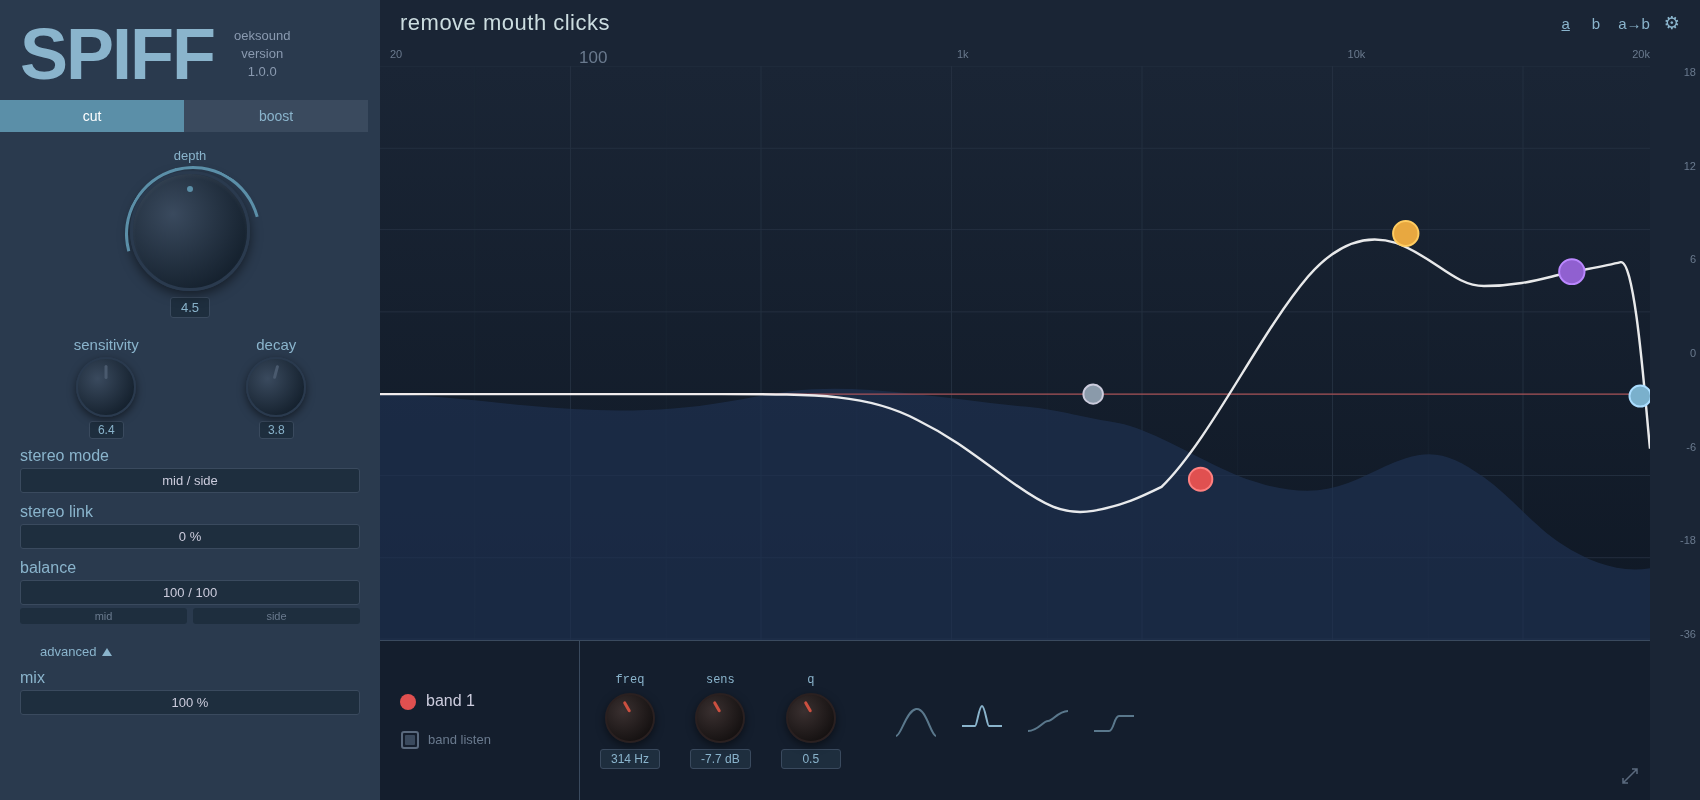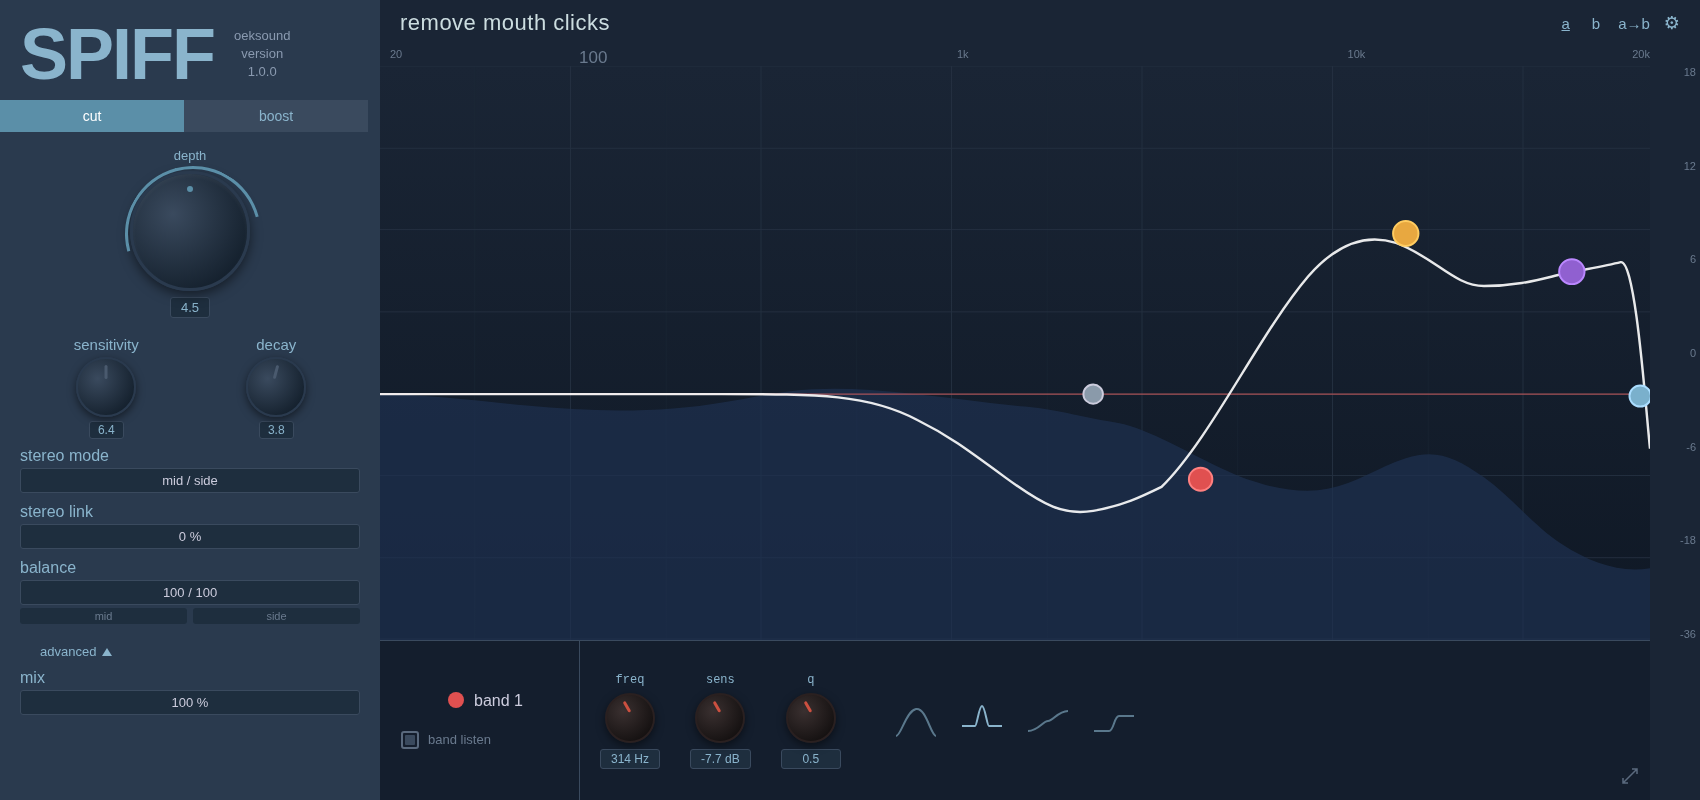--- a/index.html
+++ b/index.html
@@ -315,24 +315,23 @@
       min-width: 200px;
       display: flex;
       flex-direction: column;
       justify-content: center;
       padding: 16px 20px;
       border-right: 1px solid #3a4a5e;
     }
 
     .band-name-row {
       display: flex;
-      align-items: flex-start;
+      align-items: flex-end;
       gap: 10px;
       margin-bottom: 20px;
-      margin-left: 48px;
     }
 
     .band-dot-red {
       width: 16px;
       height: 16px;
       border-radius: 50%;
       background: #e05050;
     }
 
     .band-name {

